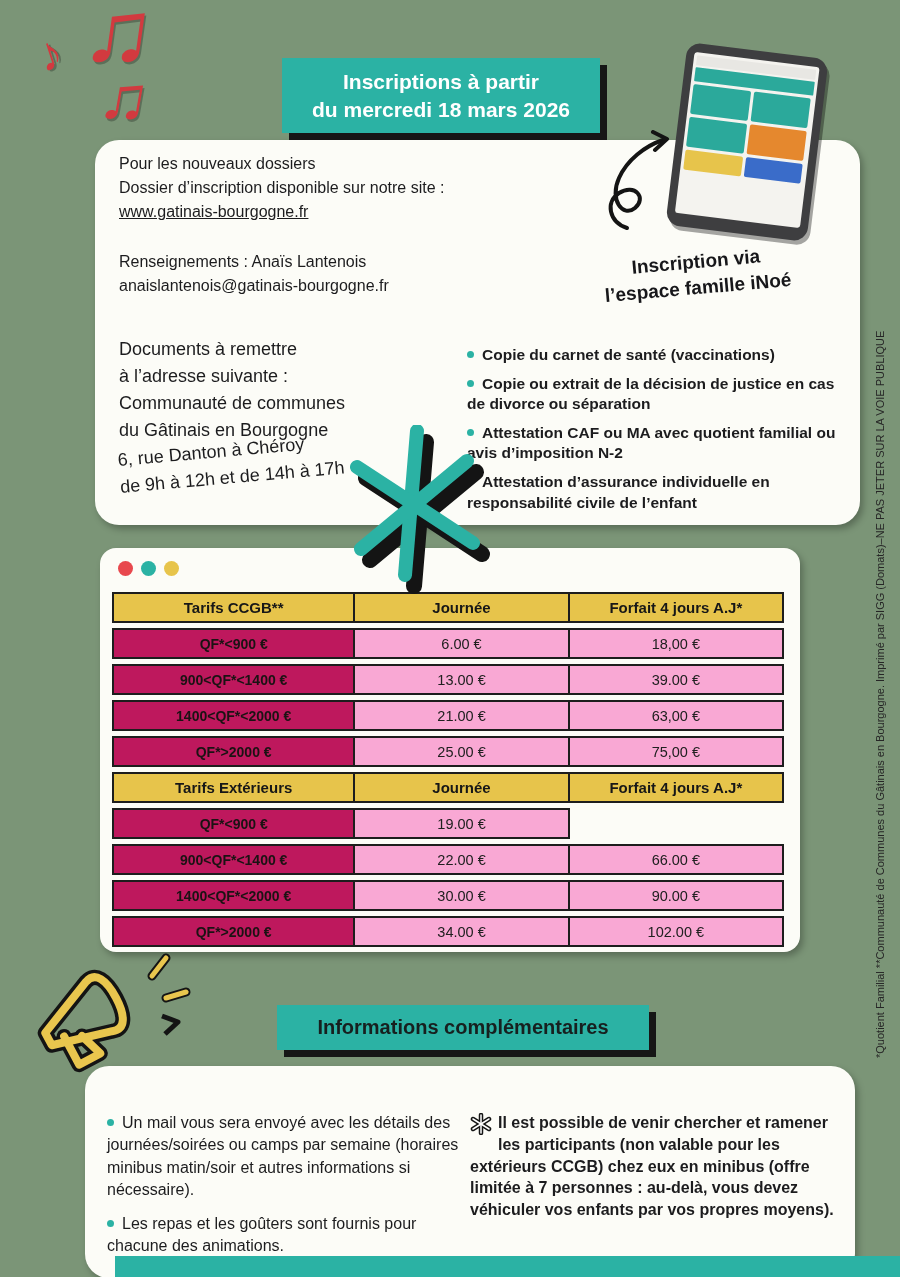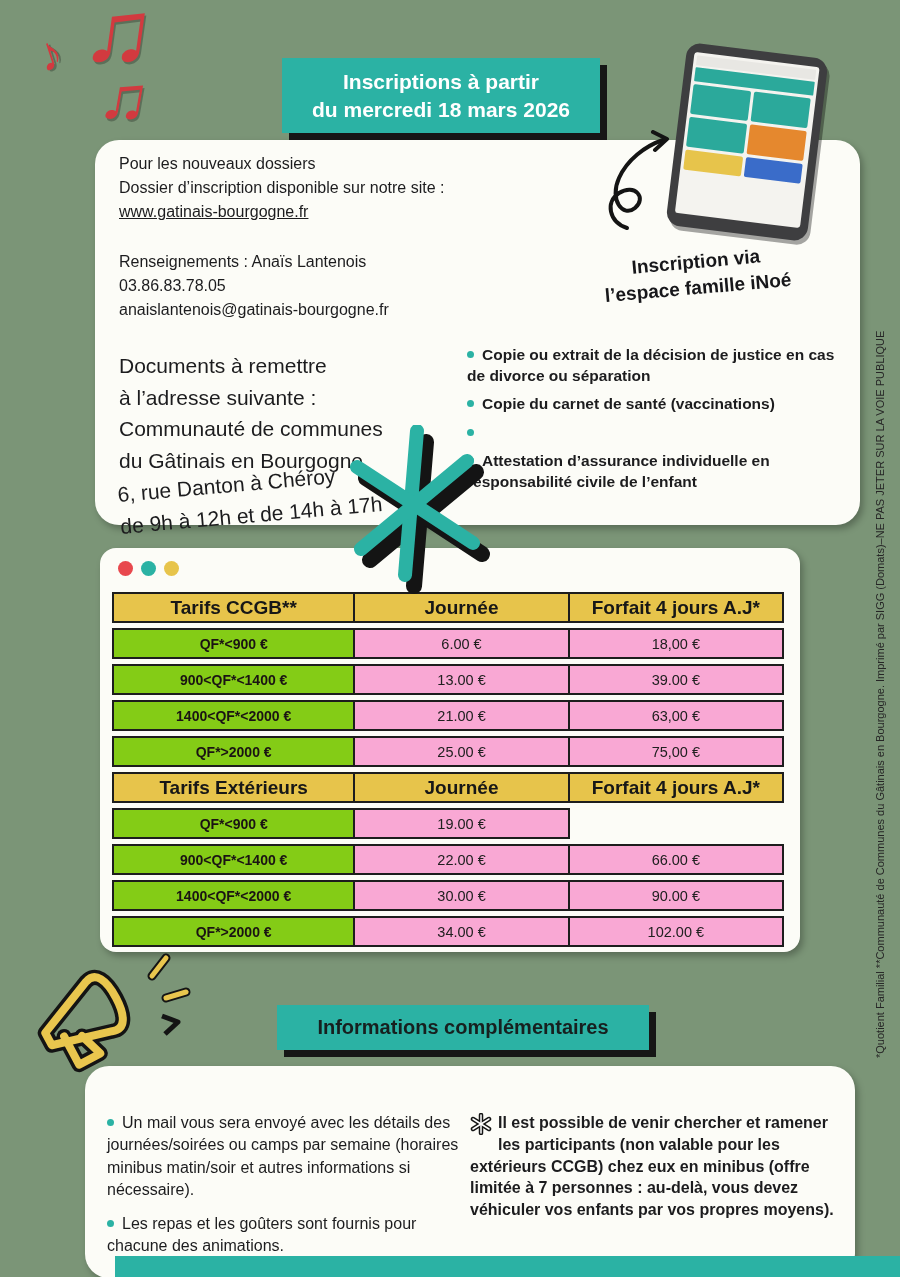--- a/index.html
+++ b/index.html
@@ -41,21 +41,21 @@
   .t-blue{background:#3a6cc9;width:48%;height:20px;}
 
   #arrow{position:absolute;left:597px;top:130px;z-index:7;}
   #tablet-caption{position:absolute;left:577px;top:249px;width:240px;text-align:center;
                   font-weight:bold;font-size:19px;transform:rotate(-5deg);color:#17171a;z-index:7;line-height:1.35;}
 
   
   .blk{position:absolute;font-size:16px;line-height:1.5;}
   #blkA{left:24px;top:12px;width:410px;}
   #blkB{left:24px;top:110px;width:410px;}
-  #blkC{left:24px;top:210px;width:330px;font-size:21px;}
+  #blkC{left:24px;top:196px;width:330px;font-size:18px;}
   #blkD{left:372px;top:205px;width:382px;}
   .b{font-weight:normal;}
   .link{text-decoration:underline;}
   .tilt{transform:rotate(-5deg);transform-origin:left center;margin-top:3px;}
   .doc-item{font-weight:bold;font-size:15.5px;line-height:1.33;margin-bottom:8px;}
   .dot{display:inline-block;width:7px;height:7px;border-radius:50%;background:#2bb2a4;
        margin-right:8px;vertical-align:2px;}
 
   
   #asterisk-deco{position:absolute;left:345px;top:425px;z-index:5;}
@@ -65,22 +65,22 @@
   .wdot{width:15px;height:15px;border-radius:50%;}
   .wdot-red{background:#e8484e;}
   .wdot-teal{background:#2bb2a4;}
   .wdot-yellow{background:#e7c44b;}
   #tablewrap{position:absolute;left:12px;right:12px;top:44px;}
   .trow{display:flex;height:31px;margin-bottom:5px;}
   .cell{display:flex;align-items:center;justify-content:center;border:2px solid #1d1d1d;background:#f9a8d4;}
   .c1{width:36%;}
   .c2{width:32%;margin-left:-2px;}
   .c3{width:32%;margin-left:-2px;}
-  .head{background:#e7c44b;font-weight:bold;font-size:19px;color:#171717;}
-  .labelcell{background:#84cc16;font-weight:bold;font-size:14px;color:#1a1313;}
+  .head{background:#e7c44b;font-weight:bold;font-size:15px;color:#171717;}
+  .labelcell{background:#be185d;font-weight:bold;font-size:14px;color:#1a1313;}
   .val{font-size:14.5px;color:#202020;}
 
   
   #megaphone{position:absolute;left:10px;top:940px;z-index:5;}
 
   
   #infoL{position:absolute;left:22px;top:46px;width:354px;font-size:16px;line-height:1.4;font-weight:normal;}
   #infoR{position:absolute;left:385px;top:46px;width:372px;font-size:16px;line-height:1.36;font-weight:bold;}
   .info-item{margin-bottom:11px;}
   #star-icon{float:left;margin:1px 6px 0 0;}
@@ -134,39 +134,38 @@
   <div class="card" id="card1">
 
     <div class="blk" id="blkA">
       <div class="b">Pour les nouveaux dossiers</div>
       <div>Dossier d’inscription disponible sur notre site :</div>
       <div class="link">www.gatinais-bourgogne.fr</div>
     </div>
 
     <div class="blk" id="blkB">
       <div class="b">Renseignements : Anaïs Lantenois</div>
-      <div>03.86.83.78.05</div>
       <div>anaislantenois@gatinais-bourgogne.fr</div>
     </div>
 
     <div class="blk" id="blkC">
       <div class="b">Documents à remettre</div>
       <div class="b">à l’adresse suivante :</div>
       <div>Communauté de communes</div>
       <div>du Gâtinais en Bourgogne</div>
       <div class="tilt">
         <div>6, rue Danton à Chéroy</div>
         <div>de 9h à 12h et de 14h à 17h</div>
       </div>
     </div>
 
     <div class="blk" id="blkD">
+      <div class="doc-item"><span class="dot"></span><span>Copie du carnet de santé (vaccinations)</span></div>
       <div class="doc-item"><span class="dot"></span><span>Copie ou extrait de la décision de justice en cas de divorce ou séparation</span></div>
-      <div class="doc-item"><span class="dot"></span><span>Copie du carnet de santé (vaccinations)</span></div>
-      <div class="doc-item"><span class="dot"></span></div>
+      <div class="doc-item"><span class="dot"></span><span>Attestation CAF ou MA avec quotient familial ou avis d’imposition N-2</span></div>
       <div class="doc-item"><span class="dot"></span><span>Attestation d’assurance individuelle en responsabilité civile de l’enfant</span></div>
     </div>
   </div>
 
   <svg id="asterisk-deco" width="155" height="175" viewBox="0 0 155 175">
     <g stroke="#141414" stroke-width="16" stroke-linecap="round" transform="translate(9,11)">
       <line x1="72" y1="6" x2="60" y2="150"></line>
       <line x1="12" y1="42" x2="128" y2="118"></line>
       <line x1="122" y1="36" x2="16" y2="124"></line>
     </g>

